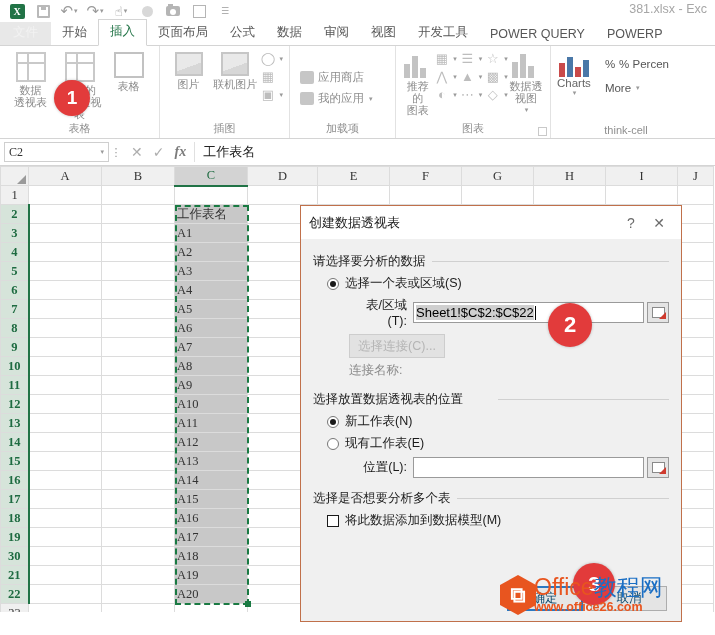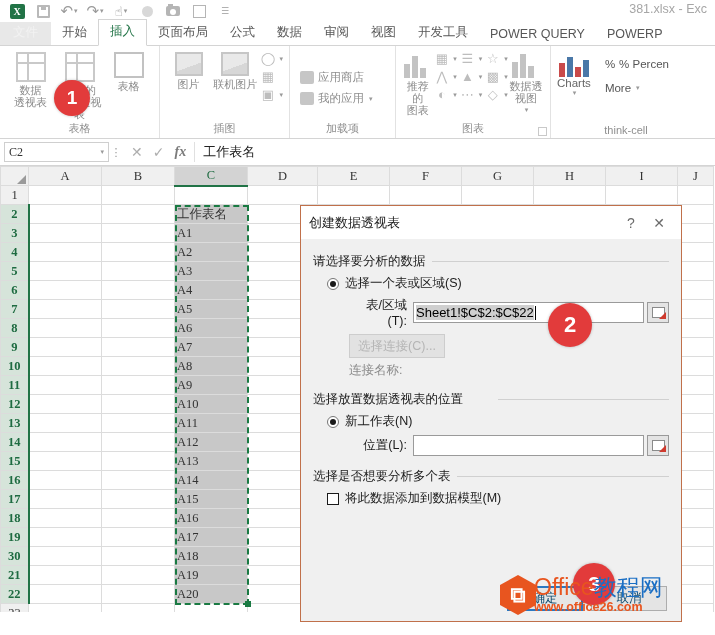--- a/index.html
+++ b/index.html
@@ -711,20 +711,24 @@
 
     <div class="sect" style="margin-top:12px;gap:29px;">
       <span class="lbl">选择放置数据透视表的位置</span>
       <span class="rule"></span>
     </div>
 
     <div class="opt">
       <span class="radio on"></span>
       <span>新工作表(N)</span>
     </div>
+    <div class="opt">
+      <span class="radio"></span>
+      <span>现有工作表(E)</span>
+    </div>
 
     <div class="row-field">
       <span class="fl">位置(L):</span>
       <span class="tbox">
         <span></span>
       </span>
       <span class="picker">
         <span class="picker-g"></span>
       </span>
     </div>

